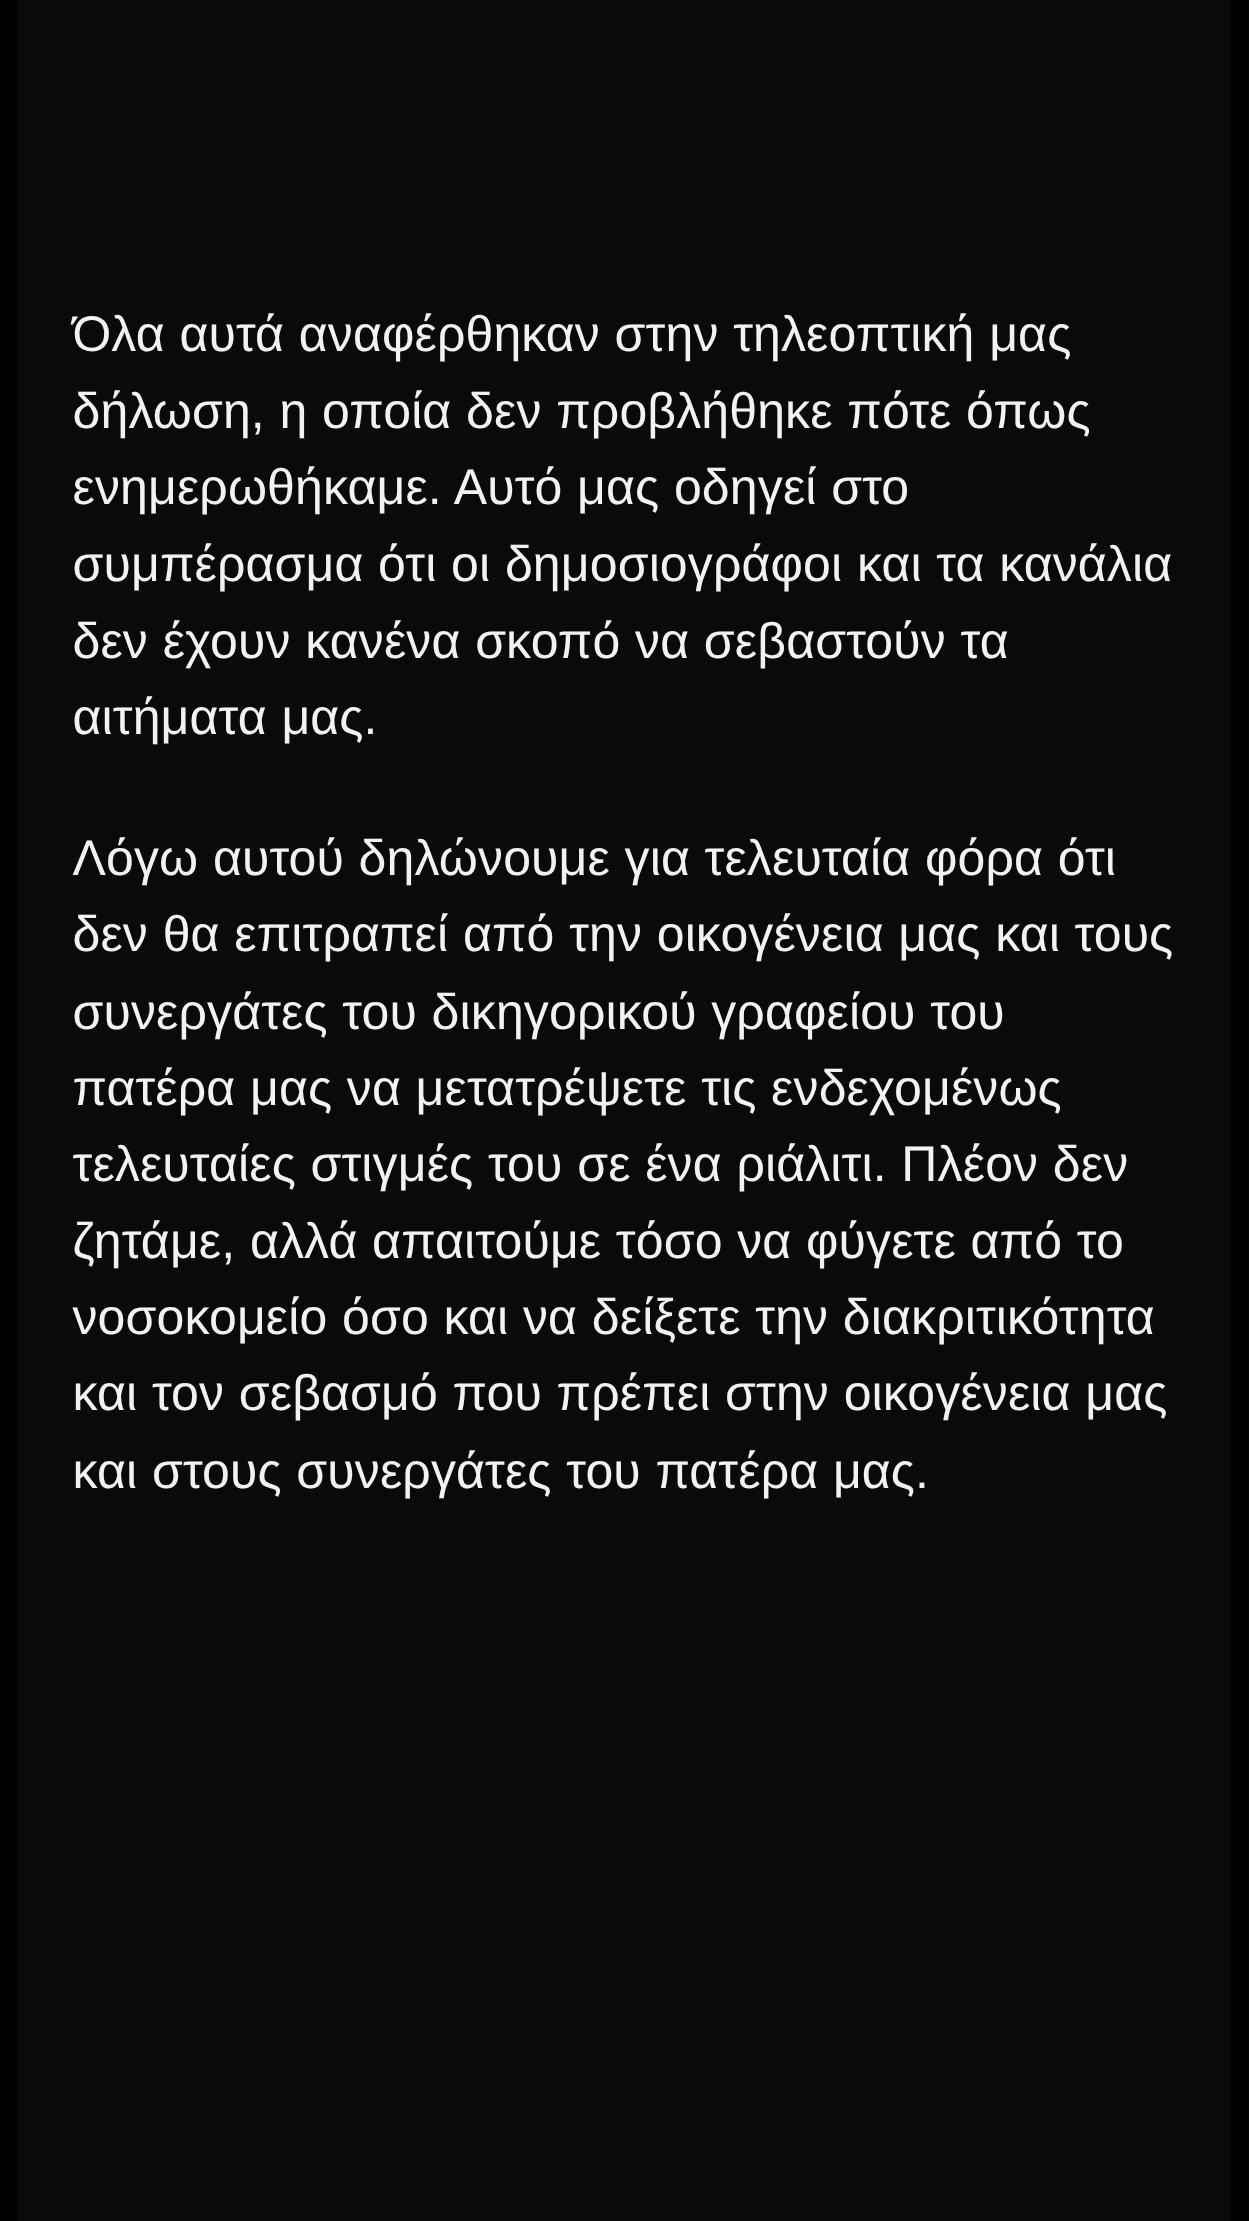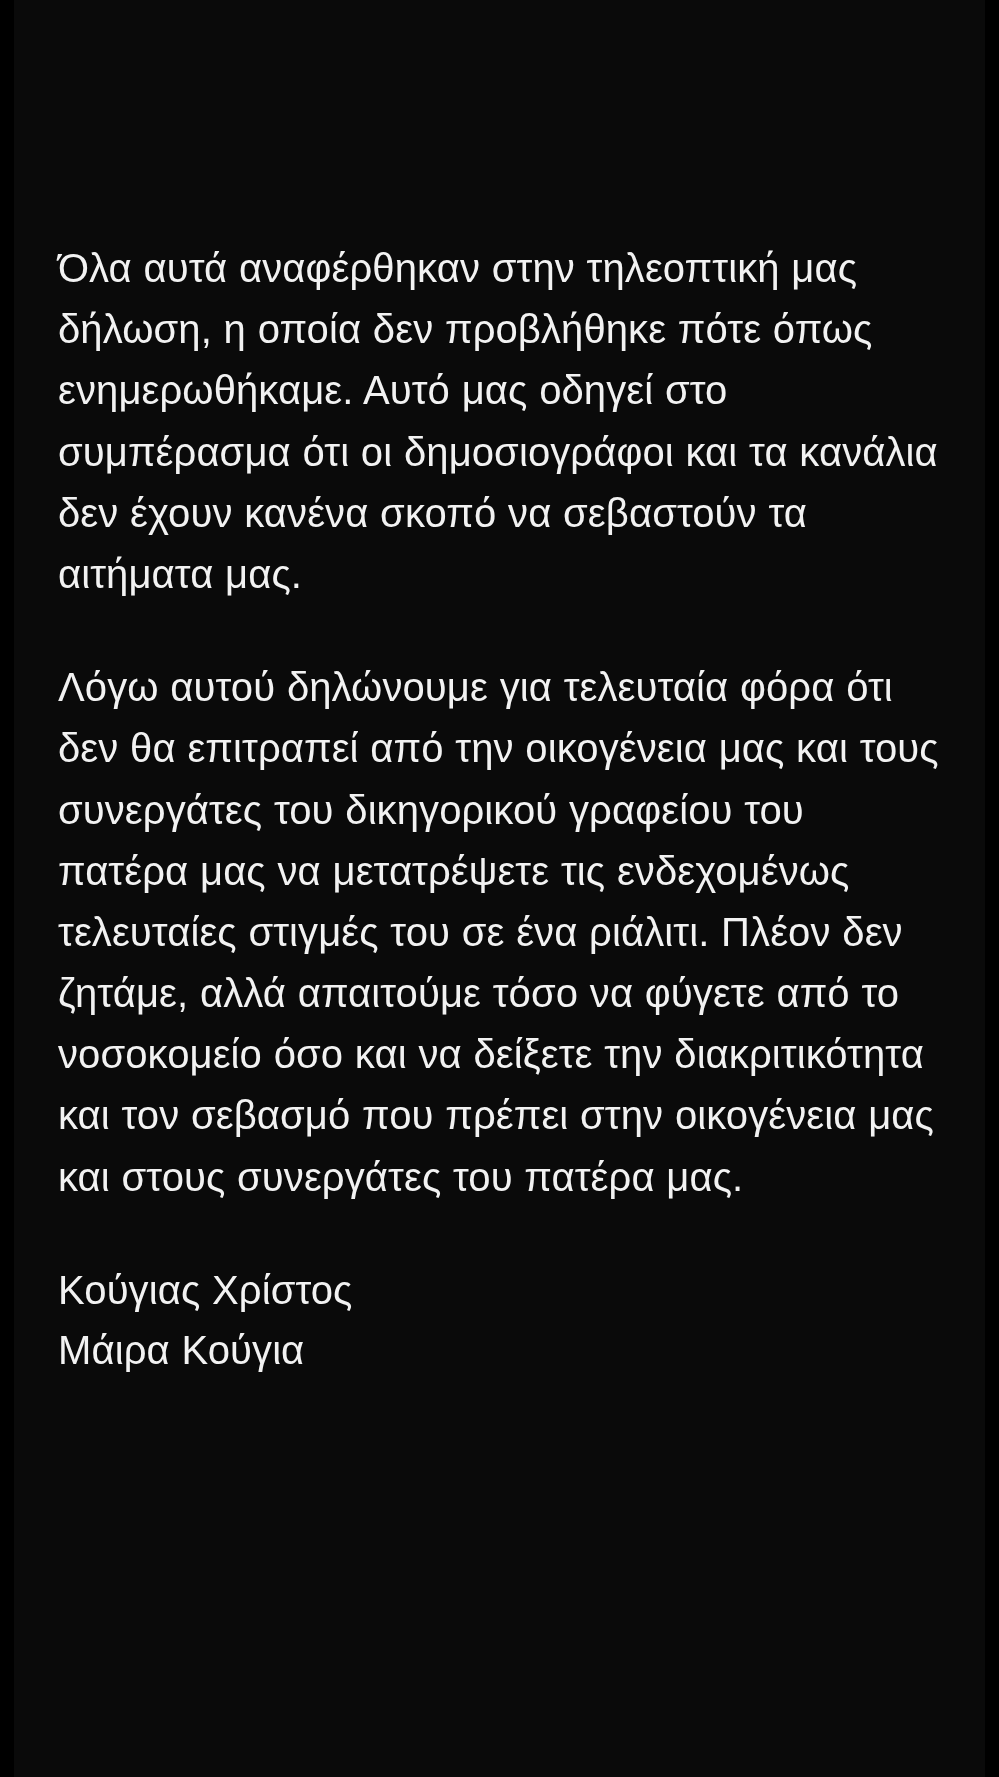--- a/index.html
+++ b/index.html
@@ -63,18 +63,14 @@
 </head>
 <body style="background: rgb(10, 10, 10);">
 
 <div class="screen">
   <div class="side-gutter-left"></div>
   <div class="side-gutter-right"></div>
 
   <div class="statement-body">
     <p class="paragraph">Όλα αυτά αναφέρθηκαν στην τηλεοπτική μας δήλωση, η οποία δεν προβλήθηκε πότε όπως ενημερωθήκαμε. Αυτό μας οδηγεί στο συμπέρασμα ότι οι δημοσιογράφοι και τα κανάλια δεν έχουν κανένα σκοπό να σεβαστούν τα αιτήματα μας.</p>
     <p class="paragraph">Λόγω αυτού δηλώνουμε για τελευταία φόρα ότι δεν θα επιτραπεί από την οικογένεια μας και τους συνεργάτες του δικηγορικού γραφείου του πατέρα μας να μετατρέψετε τις ενδεχομένως τελευταίες στιγμές του σε ένα ριάλιτι. Πλέον δεν ζητάμε, αλλά απαιτούμε τόσο να φύγετε από το νοσοκομείο όσο και να δείξετε την διακριτικότητα και τον σεβασμό που πρέπει στην οικογένεια μας και στους συνεργάτες του πατέρα μας.</p>
-    <div class="signature-block">
-      <span class="signature-line">Κούγιας Χρίστος</span>
-      <span class="signature-line">Μάιρα Κούγια</span>
-    </div>
   </div>
 </div>
 
 </body></html>

